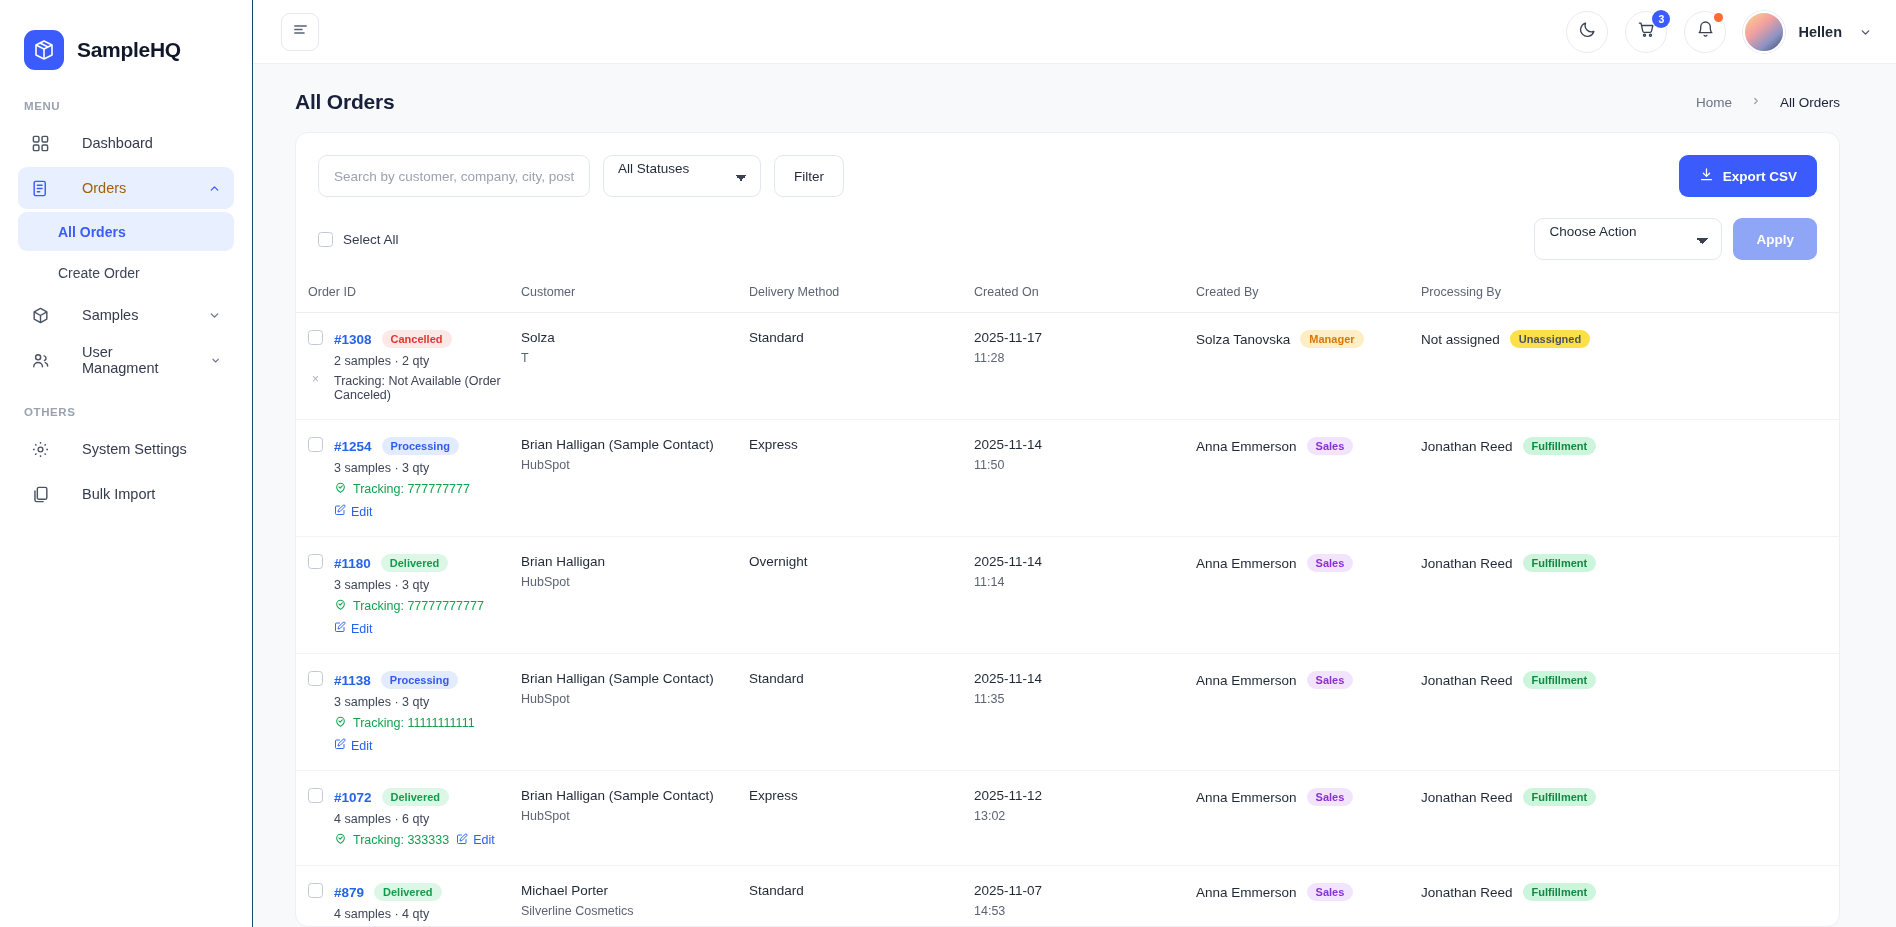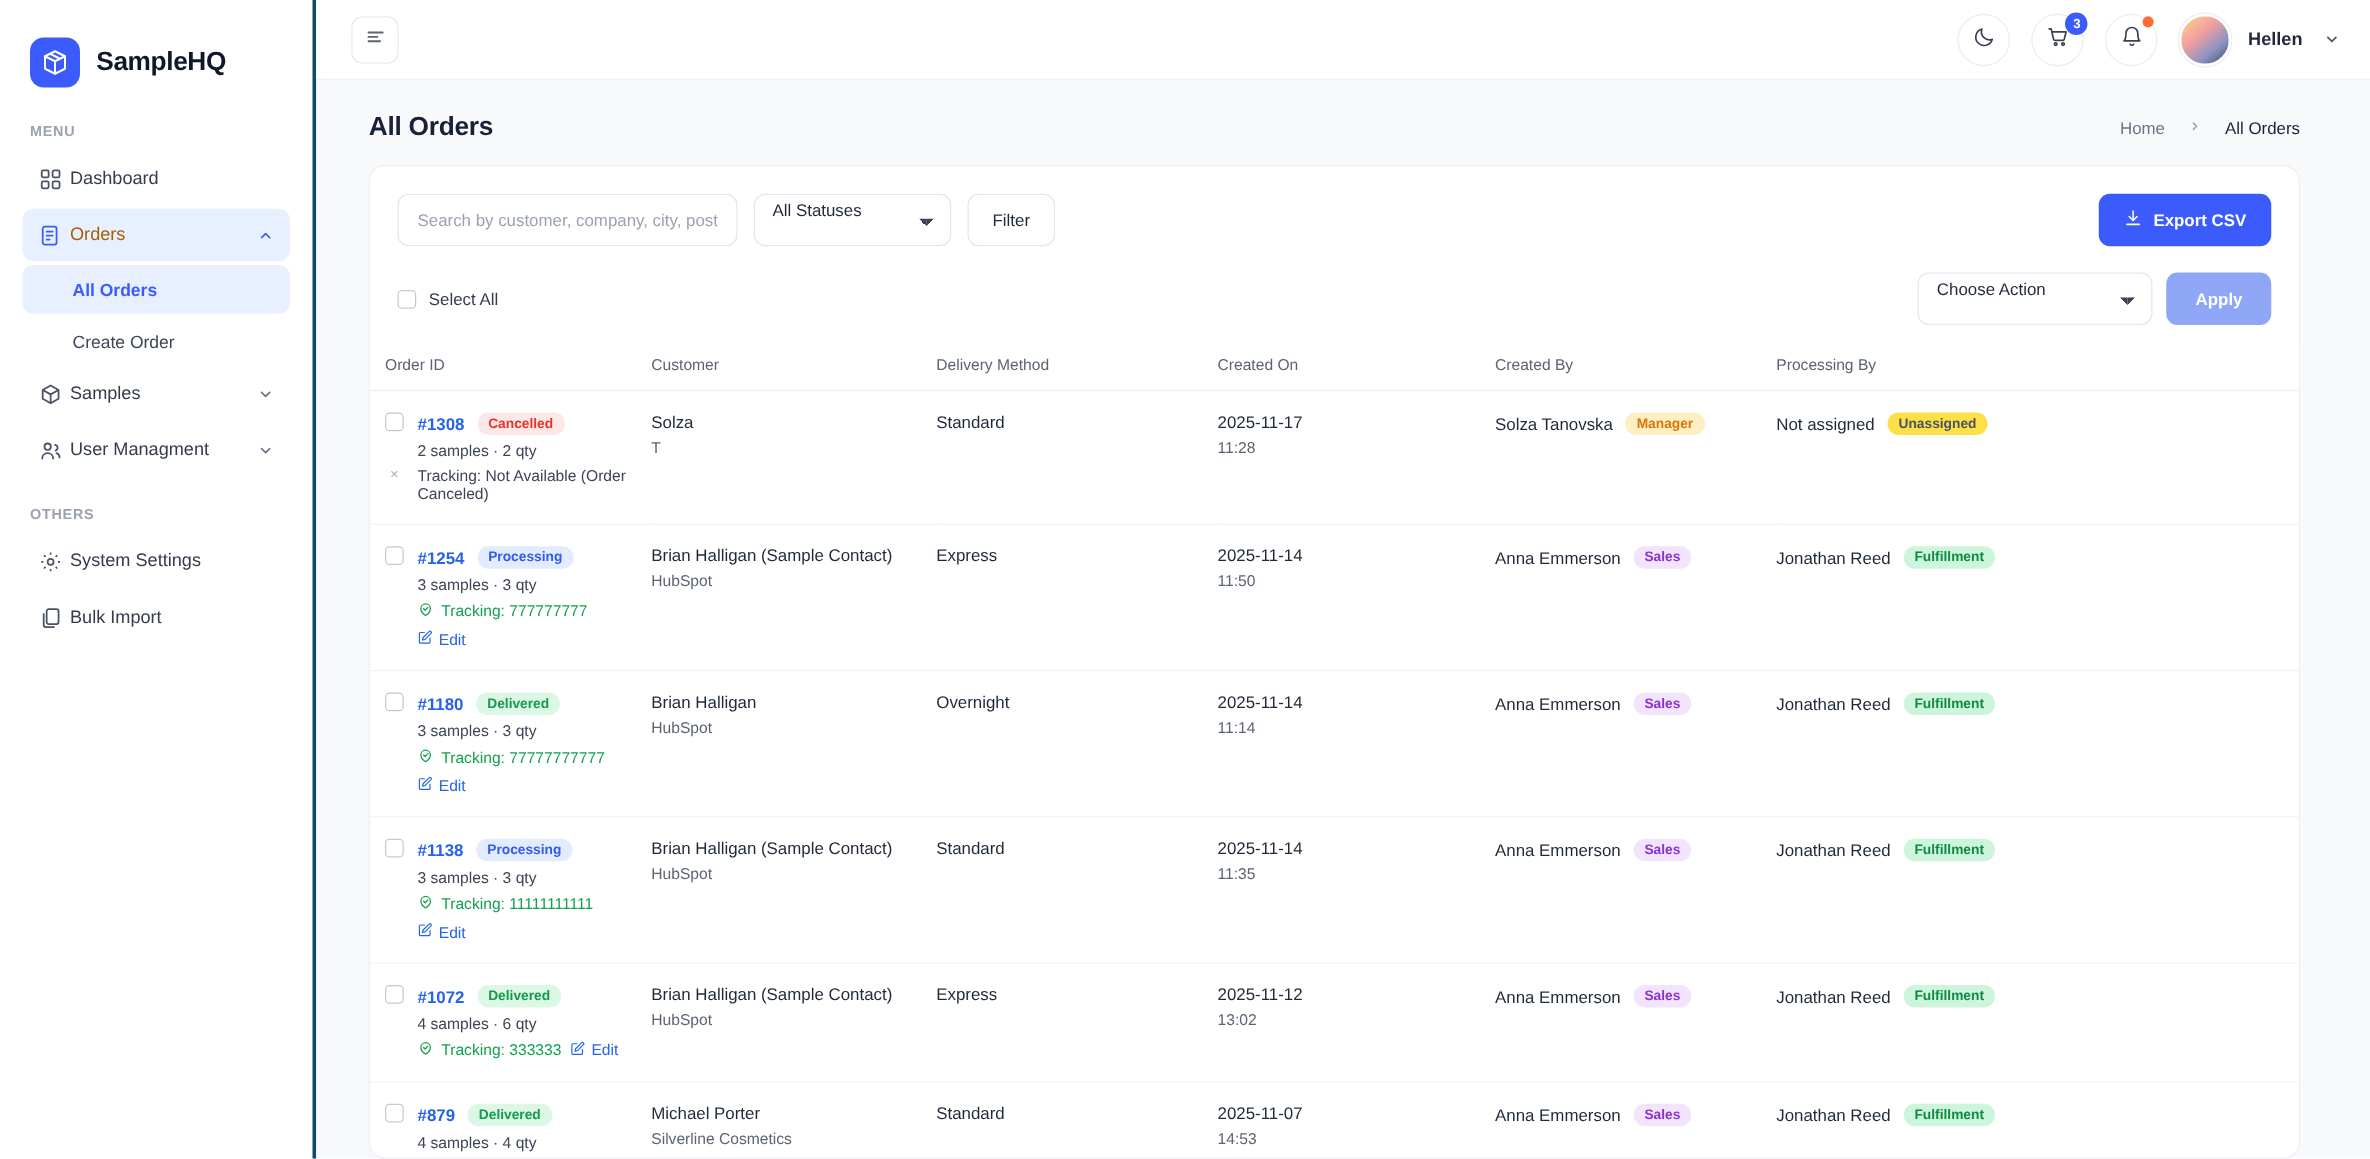--- a/index.html
+++ b/index.html
@@ -10,38 +10,38 @@
     background: #ffffff;
     color: #1f2937;
     overflow: hidden;
   }
   body { display: flex; }
 
   
   .sidebar {
     width: 253px; height: 927px; flex: 0 0 253px;
     background: #ffffff;
-    border-right: 3px solid #0c4a6e;
+    border-right: 1px solid #0c4a6e;
     padding: 0 18px;
     overflow: hidden;
   }
   .brand { display: flex; align-items: center; gap: 13px; padding: 22px 0 0 6px; height: 78px; }
   .brand-logo {
     width: 40px; height: 40px; border-radius: 11px;
     background: #3b5bfd;
     display: flex; align-items: center; justify-content: center;
   }
   .brand-name { font-size: 21px; font-weight: 700; color: #10172a; letter-spacing: -0.3px; }
 
   .menu-label {
     font-size: 11.5px; font-weight: 600; color: #9aa2b1;
     letter-spacing: 0.6px; padding: 22px 0 10px 6px;
   }
   .nav-item {
-    display: flex; align-items: center; gap: 6px;
+    display: flex; align-items: center; gap: 32px;
     height: 42px; padding: 0 13px; border-radius: 9px;
     font-size: 14.5px; font-weight: 500; color: #333b4d;
     cursor: pointer; margin-bottom: 3px; position: relative;
   }
   .nav-item .ico { width: 19px; height: 19px; flex: 0 0 19px; display: block; color: #4a5365; }
   .nav-item.active { background: #e8efff; color: #a16207; }
   .nav-item.active .ico { color: #3b5bfd; }
   .nav-item .chev { margin-left: auto; width: 13px; height: 13px; color: #6b7484; }
   .nav-item.active .chev { color: #3b5bfd; }
   .sub-item {

